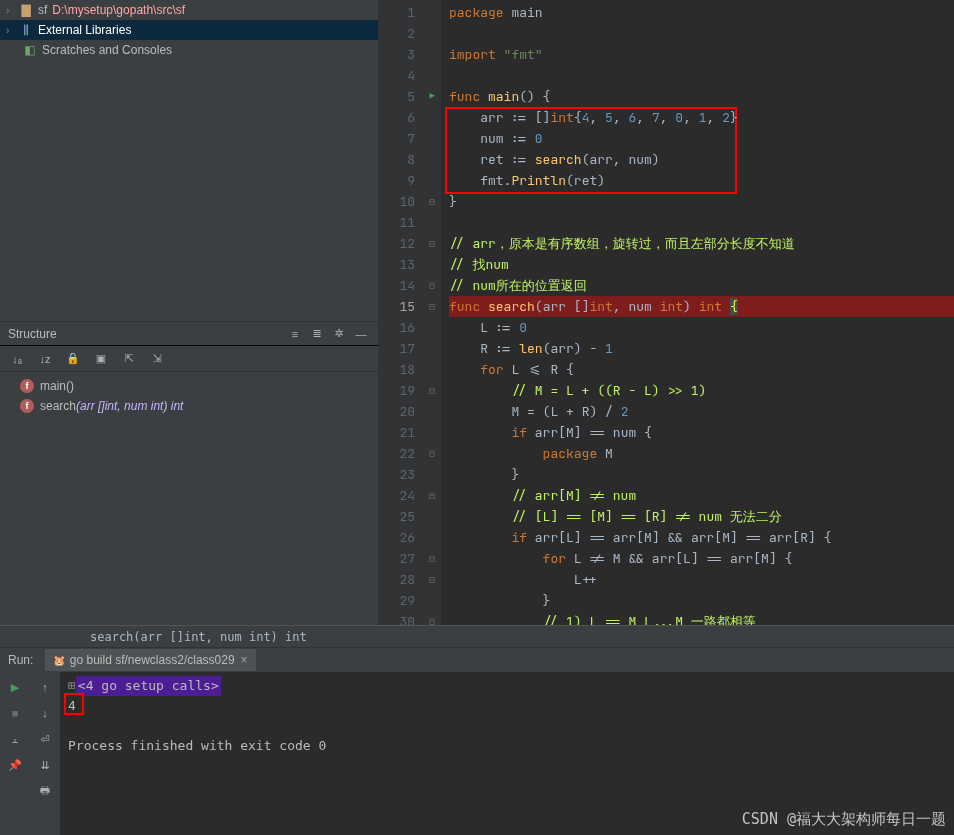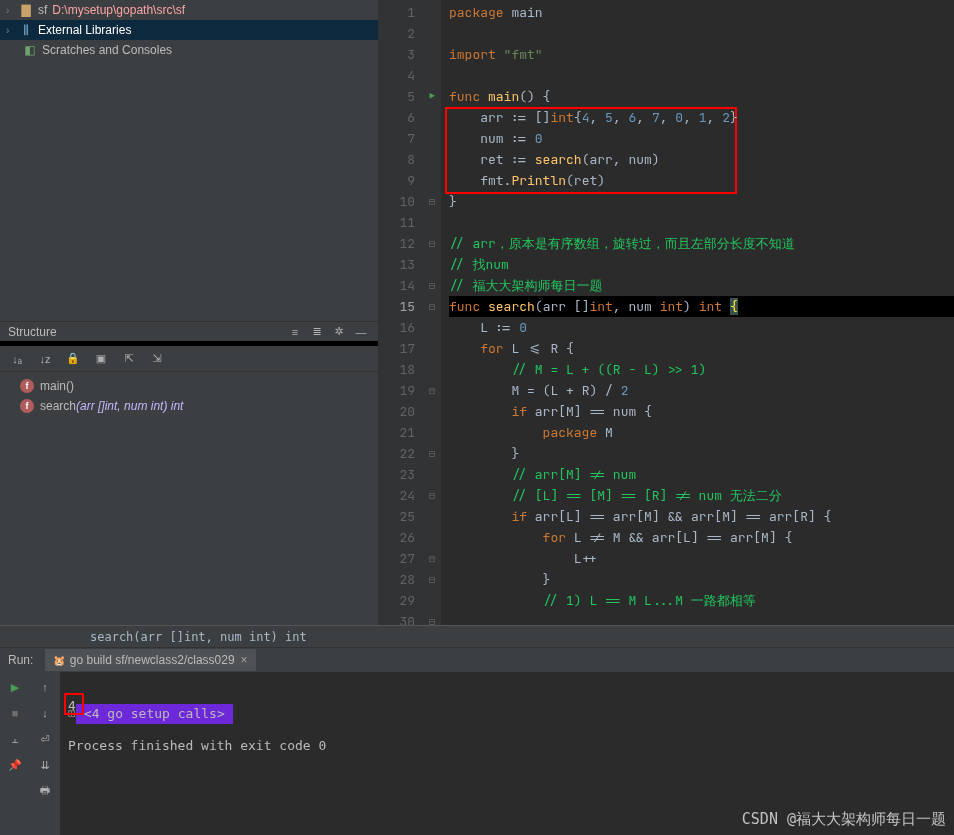--- a/index.html
+++ b/index.html
@@ -69,21 +69,21 @@
   display: flex;
   flex-direction: column;
 }
 .structure-header {
   display: flex;
   align-items: center;
   height: 24px;
   padding: 0 8px;
   color: #bbbbbb;
   background: #3c3f41;
-  border-bottom: 5px solid #000000;
+  border-bottom: 1px solid #000000;
   justify-content: center;
 }
 .structure-title { flex: 1; }
 .structure-icon {
   width: 18px;
   height: 18px;
   display: inline-flex;
   align-items: center;
   justify-content: center;
   color: #afb1b3;
@@ -175,37 +175,37 @@
   flex: 1;
   padding: 2px 0 0 8px;
   position: relative;
   line-height: 21px;
 }
 .code-line {
   height: 21px;
   white-space: pre;
   position: relative;
 }
-.code-line.current { background: #000000; }
+.code-line.current { background: #7f1d1d; }
 .highlight-box {
   position: absolute;
   left: 4px;
   top: 107px;
   width: 292px;
   height: 87px;
   border: 2px solid #ff0000;
   pointer-events: none;
 }
 .kw { color: #cc7832; }
 .str { color: #6a8759; }
 .num { color: #6897bb; }
 .fn { color: #ffc66d; }
 .op { color: #a9b7c6; }
 .id { color: #a9b7c6; }
-.cmt { color: #22c55e; }
+.cmt { color: #bef264; }
 .brace-hl { color: #ffef28; background: #3b514d; }
 .breadcrumb {
   height: 22px;
   background: #3c3f41;
   border-top: 1px solid #555;
   display: flex;
   align-items: center;
   padding-left: 90px;
   color: #a9b7c6;
   font-family: Consolas, monospace;
@@ -273,21 +273,21 @@
 .run-btn.dark { color: #6e6e6e; }
 .run-console {
   flex: 1;
   font-family: Consolas, monospace;
   font-size: 13px;
   padding: 4px 8px;
   color: #bbbbbb;
   position: relative;
 }
 .console-line { height: 20px; line-height: 20px; white-space: pre; }
-.setup-calls { background: #6d28d9; display: inline-block; padding: 0 8px; margin-top: 28px; }
+.setup-calls { background: #4c1d95; display: inline-block; padding: 0 2px; }
 .output-highlight {
   position: absolute;
   left: 4px;
   top: 21px;
   width: 20px;
   height: 22px;
   border: 2px solid #ff0000;
   pointer-events: none;
 }
 .watermark {
@@ -394,23 +394,24 @@
         <div class="code-line"></div>
         <div class="code-line"><span class="kw">func </span><span class="fn">main</span><span class="op">() {</span></div>
         <div class="code-line"><span class="op">    </span><span class="id">arr </span><span class="op">:= []</span><span class="kw">int</span><span class="op">{</span><span class="num">4</span><span class="op">, </span><span class="num">5</span><span class="op">, </span><span class="num">6</span><span class="op">, </span><span class="num">7</span><span class="op">, </span><span class="num">0</span><span class="op">, </span><span class="num">1</span><span class="op">, </span><span class="num">2</span><span class="op">}</span></div>
         <div class="code-line"><span class="op">    </span><span class="id">num </span><span class="op">:= </span><span class="num">0</span></div>
         <div class="code-line"><span class="op">    </span><span class="id">ret </span><span class="op">:= </span><span class="fn">search</span><span class="op">(</span><span class="id">arr</span><span class="op">, </span><span class="id">num</span><span class="op">)</span></div>
         <div class="code-line"><span class="op">    </span><span class="id">fmt</span><span class="op">.</span><span class="fn">Println</span><span class="op">(</span><span class="id">ret</span><span class="op">)</span></div>
         <div class="code-line"><span class="op">}</span></div>
         <div class="code-line"></div>
         <div class="code-line"><span class="cmt">// arr，原本是有序数组，旋转过，而且左部分长度不知道</span></div>
         <div class="code-line"><span class="cmt">// 找num</span></div>
-        <div class="code-line"><span class="cmt">// 福大大架构师每日一题</span></div>
+        <div class="code-line"><span class="cmt">// num所在的位置返回</span></div>
         <div class="code-line current"><span class="kw">func </span><span class="fn">search</span><span class="op">(</span><span class="id">arr </span><span class="op">[]</span><span class="kw">int</span><span class="op">, </span><span class="id">num </span><span class="kw">int</span><span class="op">) </span><span class="kw">int </span><span class="brace-hl">{</span></div>
         <div class="code-line"><span class="op">    </span><span class="id">L </span><span class="op">:= </span><span class="num">0</span></div>
+        <div class="code-line"><span class="op">    </span><span class="id">R </span><span class="op">:= </span><span class="fn">len</span><span class="op">(</span><span class="id">arr</span><span class="op">) - </span><span class="num">1</span></div>
         <div class="code-line"><span class="op">    </span><span class="kw">for </span><span class="id">L </span><span class="op">&lt;= </span><span class="id">R </span><span class="op">{</span></div>
         <div class="code-line"><span class="op">        </span><span class="cmt">// M = L + ((R - L) &gt;&gt; 1)</span></div>
         <div class="code-line"><span class="op">        </span><span class="id">M </span><span class="op">= (</span><span class="id">L </span><span class="op">+ </span><span class="id">R</span><span class="op">) / </span><span class="num">2</span></div>
         <div class="code-line"><span class="op">        </span><span class="kw">if </span><span class="id">arr</span><span class="op">[</span><span class="id">M</span><span class="op">] == </span><span class="id">num </span><span class="op">{</span></div>
         <div class="code-line"><span class="op">            </span><span class="kw">package </span><span class="id">M</span></div>
         <div class="code-line"><span class="op">        }</span></div>
         <div class="code-line"><span class="op">        </span><span class="cmt">// arr[M] != num</span></div>
         <div class="code-line"><span class="op">        </span><span class="cmt">// [L] == [M] == [R] != num 无法二分</span></div>
         <div class="code-line"><span class="op">        </span><span class="kw">if </span><span class="id">arr</span><span class="op">[</span><span class="id">L</span><span class="op">] == </span><span class="id">arr</span><span class="op">[</span><span class="id">M</span><span class="op">] &amp;&amp; </span><span class="id">arr</span><span class="op">[</span><span class="id">M</span><span class="op">] == </span><span class="id">arr</span><span class="op">[</span><span class="id">R</span><span class="op">] {</span></div>
         <div class="code-line"><span class="op">            </span><span class="kw">for </span><span class="id">L </span><span class="op">!= </span><span class="id">M </span><span class="op">&amp;&amp; </span><span class="id">arr</span><span class="op">[</span><span class="id">L</span><span class="op">] == </span><span class="id">arr</span><span class="op">[</span><span class="id">M</span><span class="op">] {</span></div>

